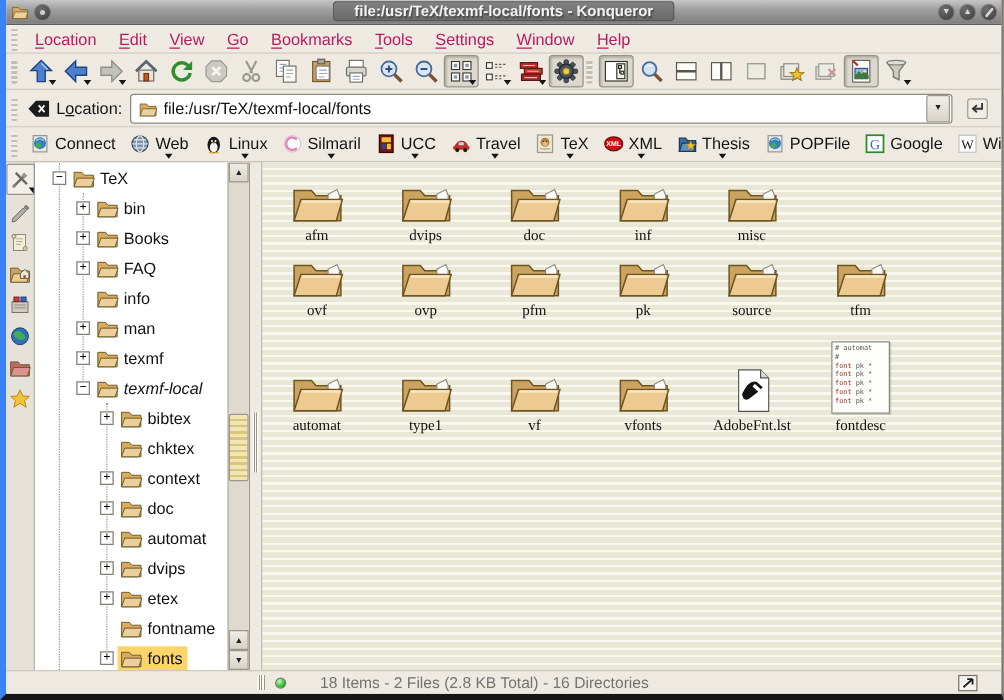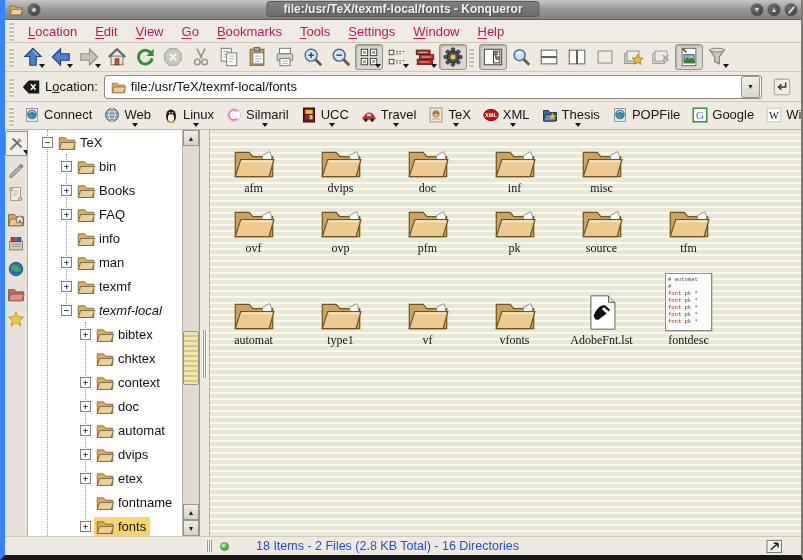--- a/index.html
+++ b/index.html
@@ -75,21 +75,21 @@
   .icon-cell{width:87px;flex:0 0 87px;display:flex;flex-direction:column;align-items:center;justify-content:flex-end;background:transparent;border:none;padding:0;}
   .icon-label{font-family:"Liberation Serif",serif;font-size:12px;color:#111;margin-top:2px;line-height:15px;}
   .preview{width:47px;height:58px;background:#fdfdfb;border:1px solid #8c8c84;box-shadow:1px 1px 0 rgba(0,0,0,.15);
     padding:2px 0 0 2px;font-family:"DejaVu Sans Mono",monospace;font-size:5.5px;line-height:7px;color:#555;overflow:hidden;text-align:left;}
   .pv-red{color:#98321c;}
   
   .statusbar{height:19px;flex:0 0 19px;background:#eeeae1;border-top:1px solid #cdc9bf;display:flex;align-items:center;}
   .sb-handle{width:6px;height:12px;margin-left:201px;background:repeating-linear-gradient(90deg,#fbf9f4 0 1px,#9a968c 1px 2px);}
   .led{width:9px;height:9px;border-radius:50%;margin-left:8px;border:1px solid #7b7b73;
     background:radial-gradient(circle at 35% 30%,#a6f3a6 10%,#2fc42f 60%,#148514);}
-  .status-text{font-size:12.5px;color:#1d4ed8;margin-left:27px;white-space:nowrap;}
+  .status-text{font-size:12.5px;color:#737373;margin-left:27px;white-space:nowrap;}
   .resize-grip{margin-left:auto;margin-right:18px;display:flex;background:transparent;border:none;padding:0;}
 </style>
 </head>
 <body>
 
 <div class="window">
 
   <div class="titlebar">
     <span class="ticon" id="title-icon">
         <svg viewBox="0 0 24 22" width="16" height="13">

